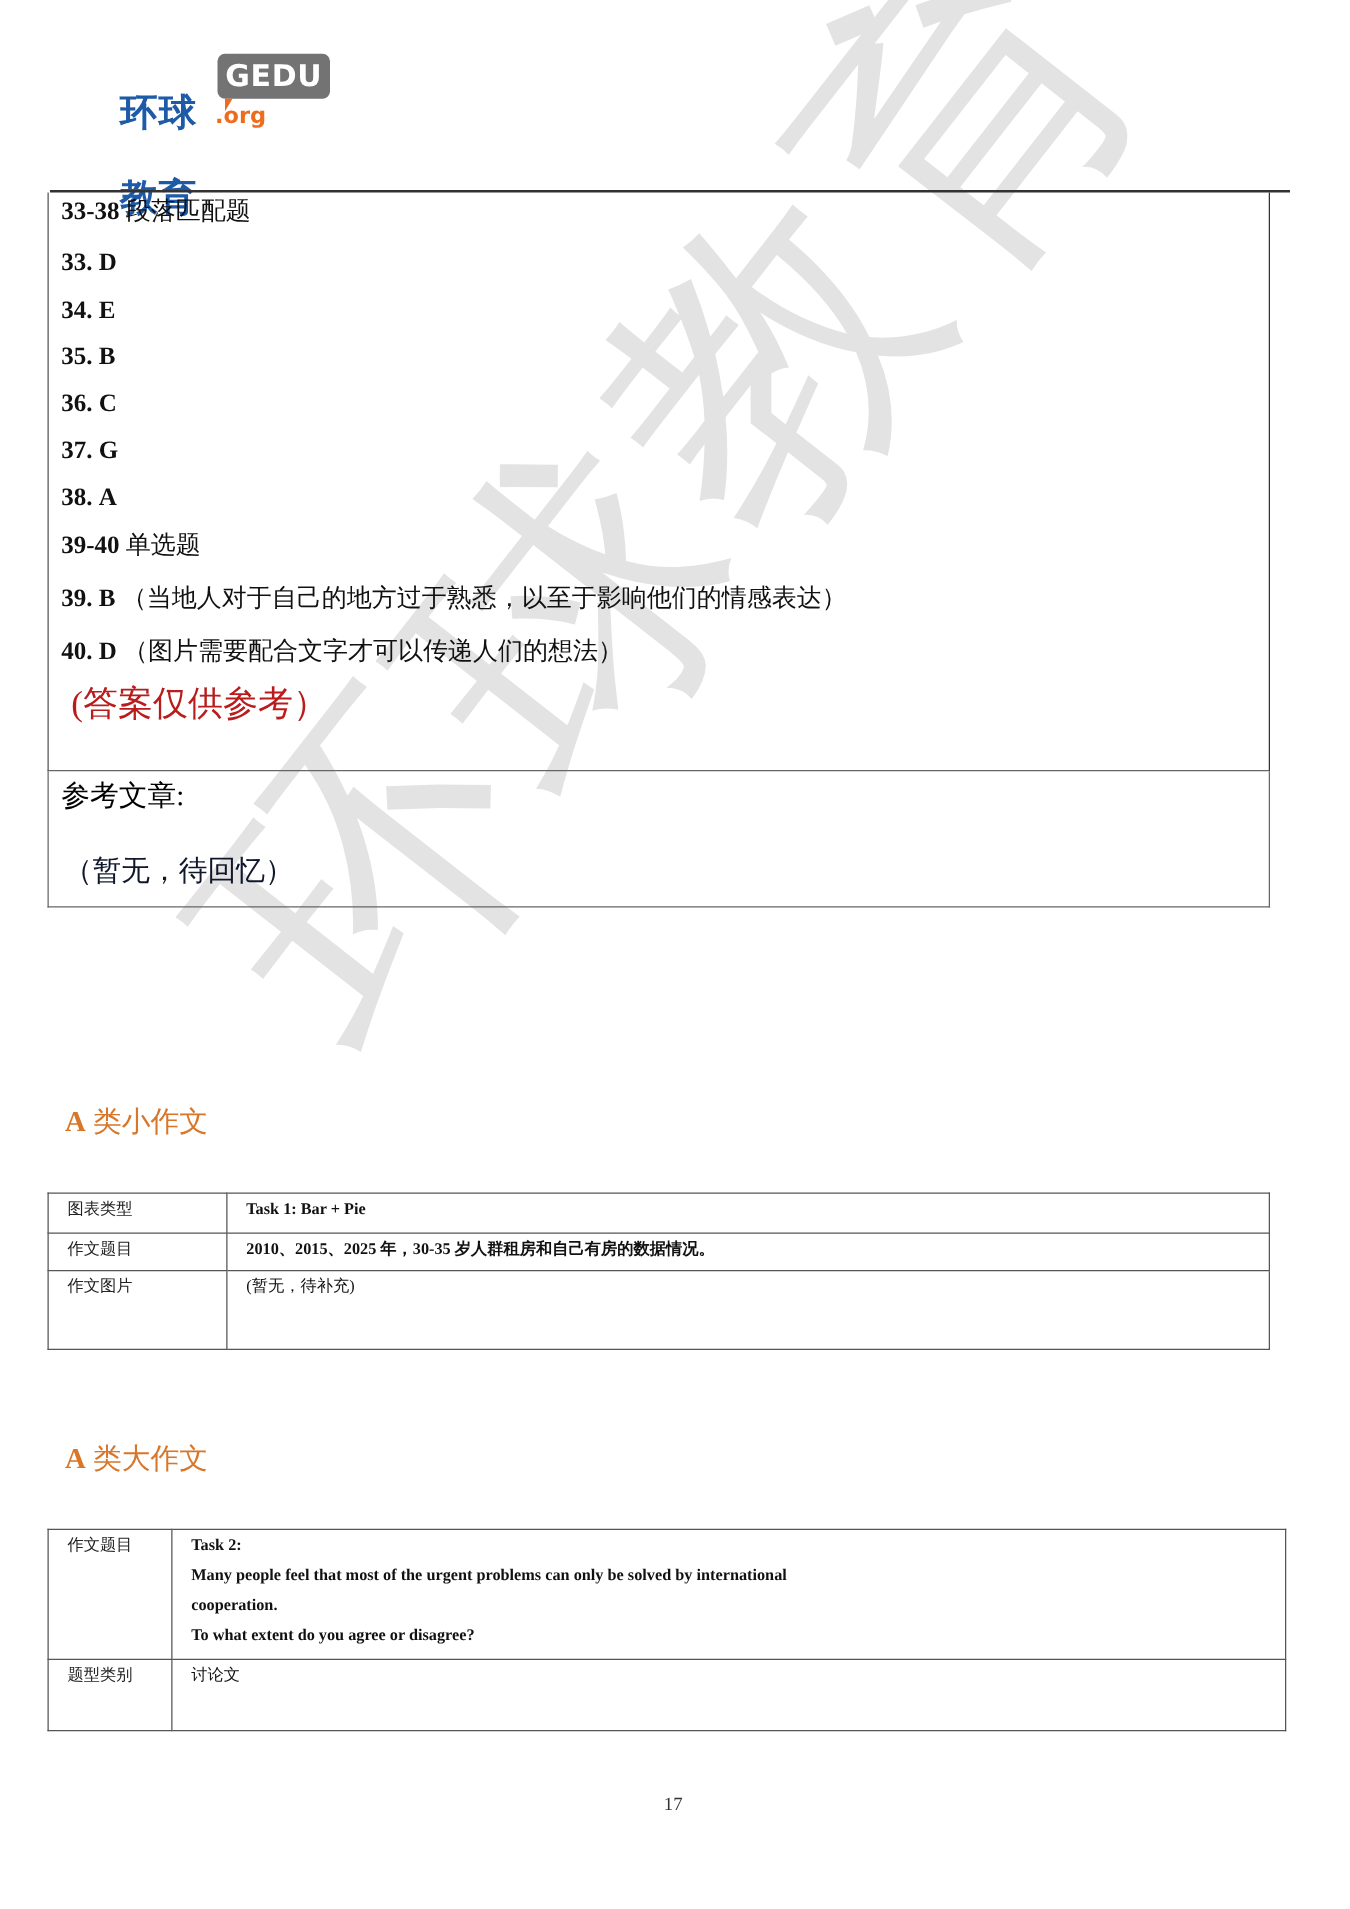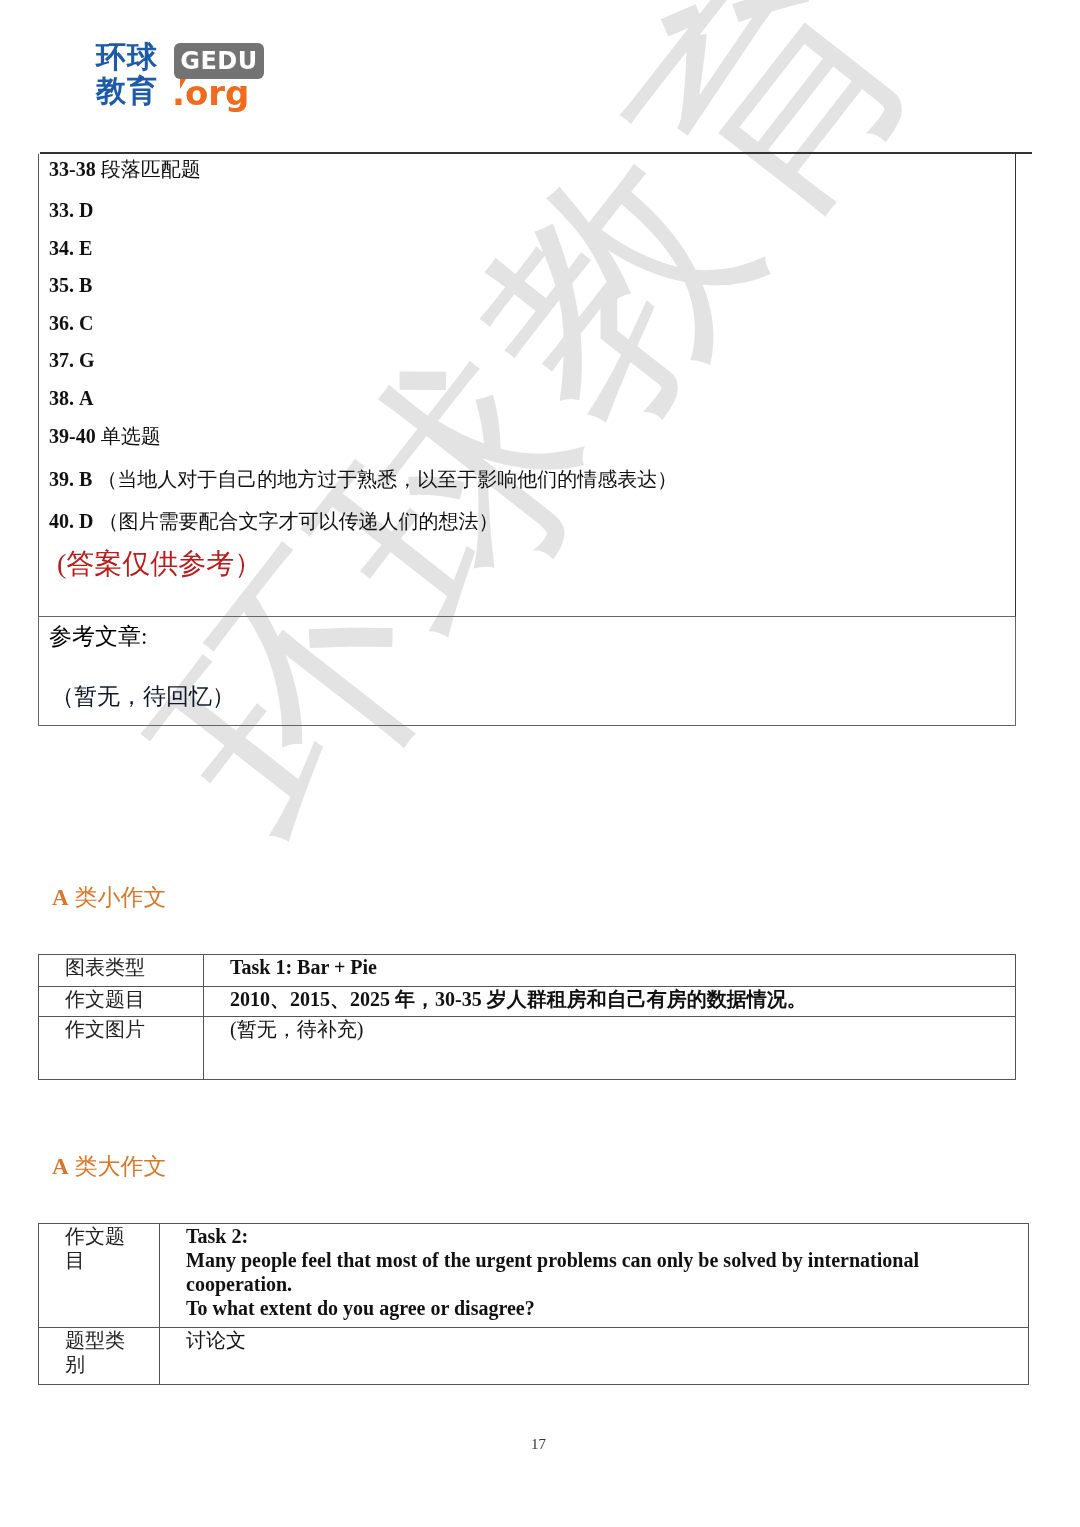--- a/index.html
+++ b/index.html
@@ -3,30 +3,30 @@
 <meta charset="utf-8">
 <style>
   html, body { margin: 0; padding: 0; background: #ffffff; }
   body { width: 1080px; height: 1527px; position: relative; overflow: hidden;
          font-family: "Liberation Serif", "DejaVu Serif", serif; color: #111; }
 
   
   .logo { position: absolute; left: 96px; top: 40px; width: 170px; height: 72px; }
   .logo-cn { position: absolute; left: 0; top: 0; font-family: "DejaVu Sans", sans-serif;
              font-weight: bold; color: #1d5aa8; font-size: 30px; line-height: 34px; letter-spacing: 1px; }
-  .logo-cn div { height: 34px; }
+  .logo-cn div { height: 34px; margin-top: 34px; }
   .logo-gedu { position: absolute; left: 78px; top: 3px; width: 90px; height: 36px;
                background: #737373; border-radius: 6px; color: #fff;
                font-family: "DejaVu Sans", sans-serif; font-weight: bold; font-size: 24px;
                line-height: 36px; text-align: center; letter-spacing: 0.5px; }
   .logo-gedu::after { content: ""; position: absolute; left: 6px; bottom: -10px;
                border-left: 6px solid #ef6c1e; border-right: 6px solid transparent;
                border-top: 0; border-bottom: 10px solid transparent; }
   .logo-org { position: absolute; left: 76px; top: 36px; font-family: "DejaVu Sans", sans-serif;
-              font-weight: bold; font-size: 34px; line-height: 34px; color: #ef6c1e; }
+              font-weight: bold; font-size: 18px; line-height: 34px; color: #ef6c1e; }
 
   
   .watermark { position: absolute; left: 120px; top: 720px; width: 1100px;
                font-family: "DejaVu Sans", sans-serif; font-size: 250px; line-height: 250px;
                color: #e3e3e3; transform: rotate(-52deg); transform-origin: left top;
                white-space: nowrap; pointer-events: none; z-index: 0; letter-spacing: 10px; }
 
   .top-rule { position: absolute; left: 40px; top: 152px; width: 992px; height: 2px; background: #333; }
 
   
@@ -39,21 +39,21 @@
   .ref-box { position: absolute; left: 38px; top: 617px; width: 976px; height: 108px;
              border: 1.5px solid #666; border-top: none; z-index: 1; }
   .ref-title { position: absolute; left: 10px; top: 4px; font-size: 23px; color: #000000; }
   .ref-body { position: absolute; left: 12px; top: 64px; font-size: 23px; color: #0f172a; }
 
   .section-heading { position: absolute; left: 52px; font-size: 23px; color: #d8762a; z-index: 1; }
   .section-heading b { font-weight: bold; }
 
   
   table { border-collapse: collapse; position: absolute; z-index: 1; }
-  td { border: 1.5px solid #555; vertical-align: top; padding: 0 26px; font-size: 20px; line-height: 24px; }
+  td { border: 1.5px solid #555; vertical-align: top; padding: 0 15px; font-size: 13px; line-height: 24px; }
   .t1 { left: 38px; top: 954px; width: 978px; }
   .t1 td.k { width: 112px; color: #222; }
   .t1 td.v { font-weight: bold; }
   .t1 td.plain { font-weight: normal; }
   .t2 { left: 38px; top: 1223px; width: 991px; }
   .t2 td.k { width: 68px; color: #222; }
   .t2 td.v b { font-weight: bold; }
 
   .page-number { position: absolute; left: 531px; top: 1436px; font-size: 15px; color: #333; z-index: 1; }
 </style>

